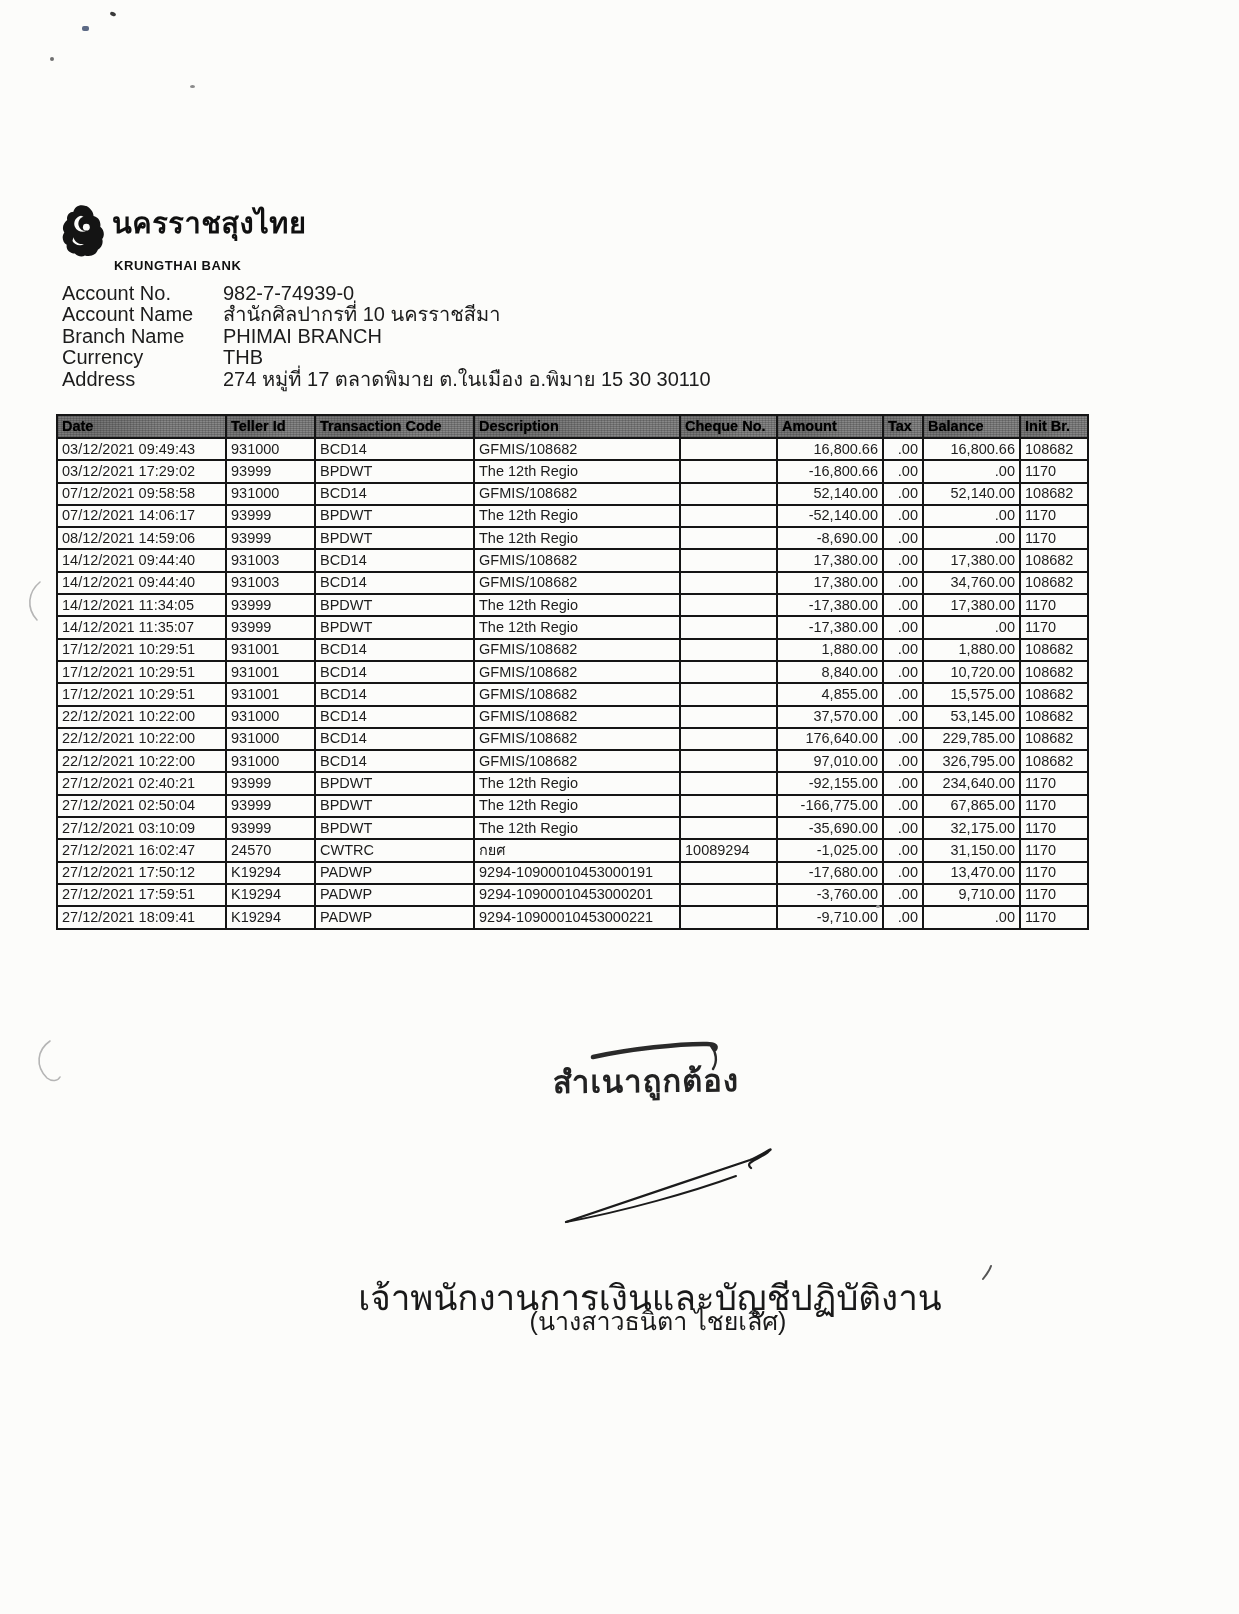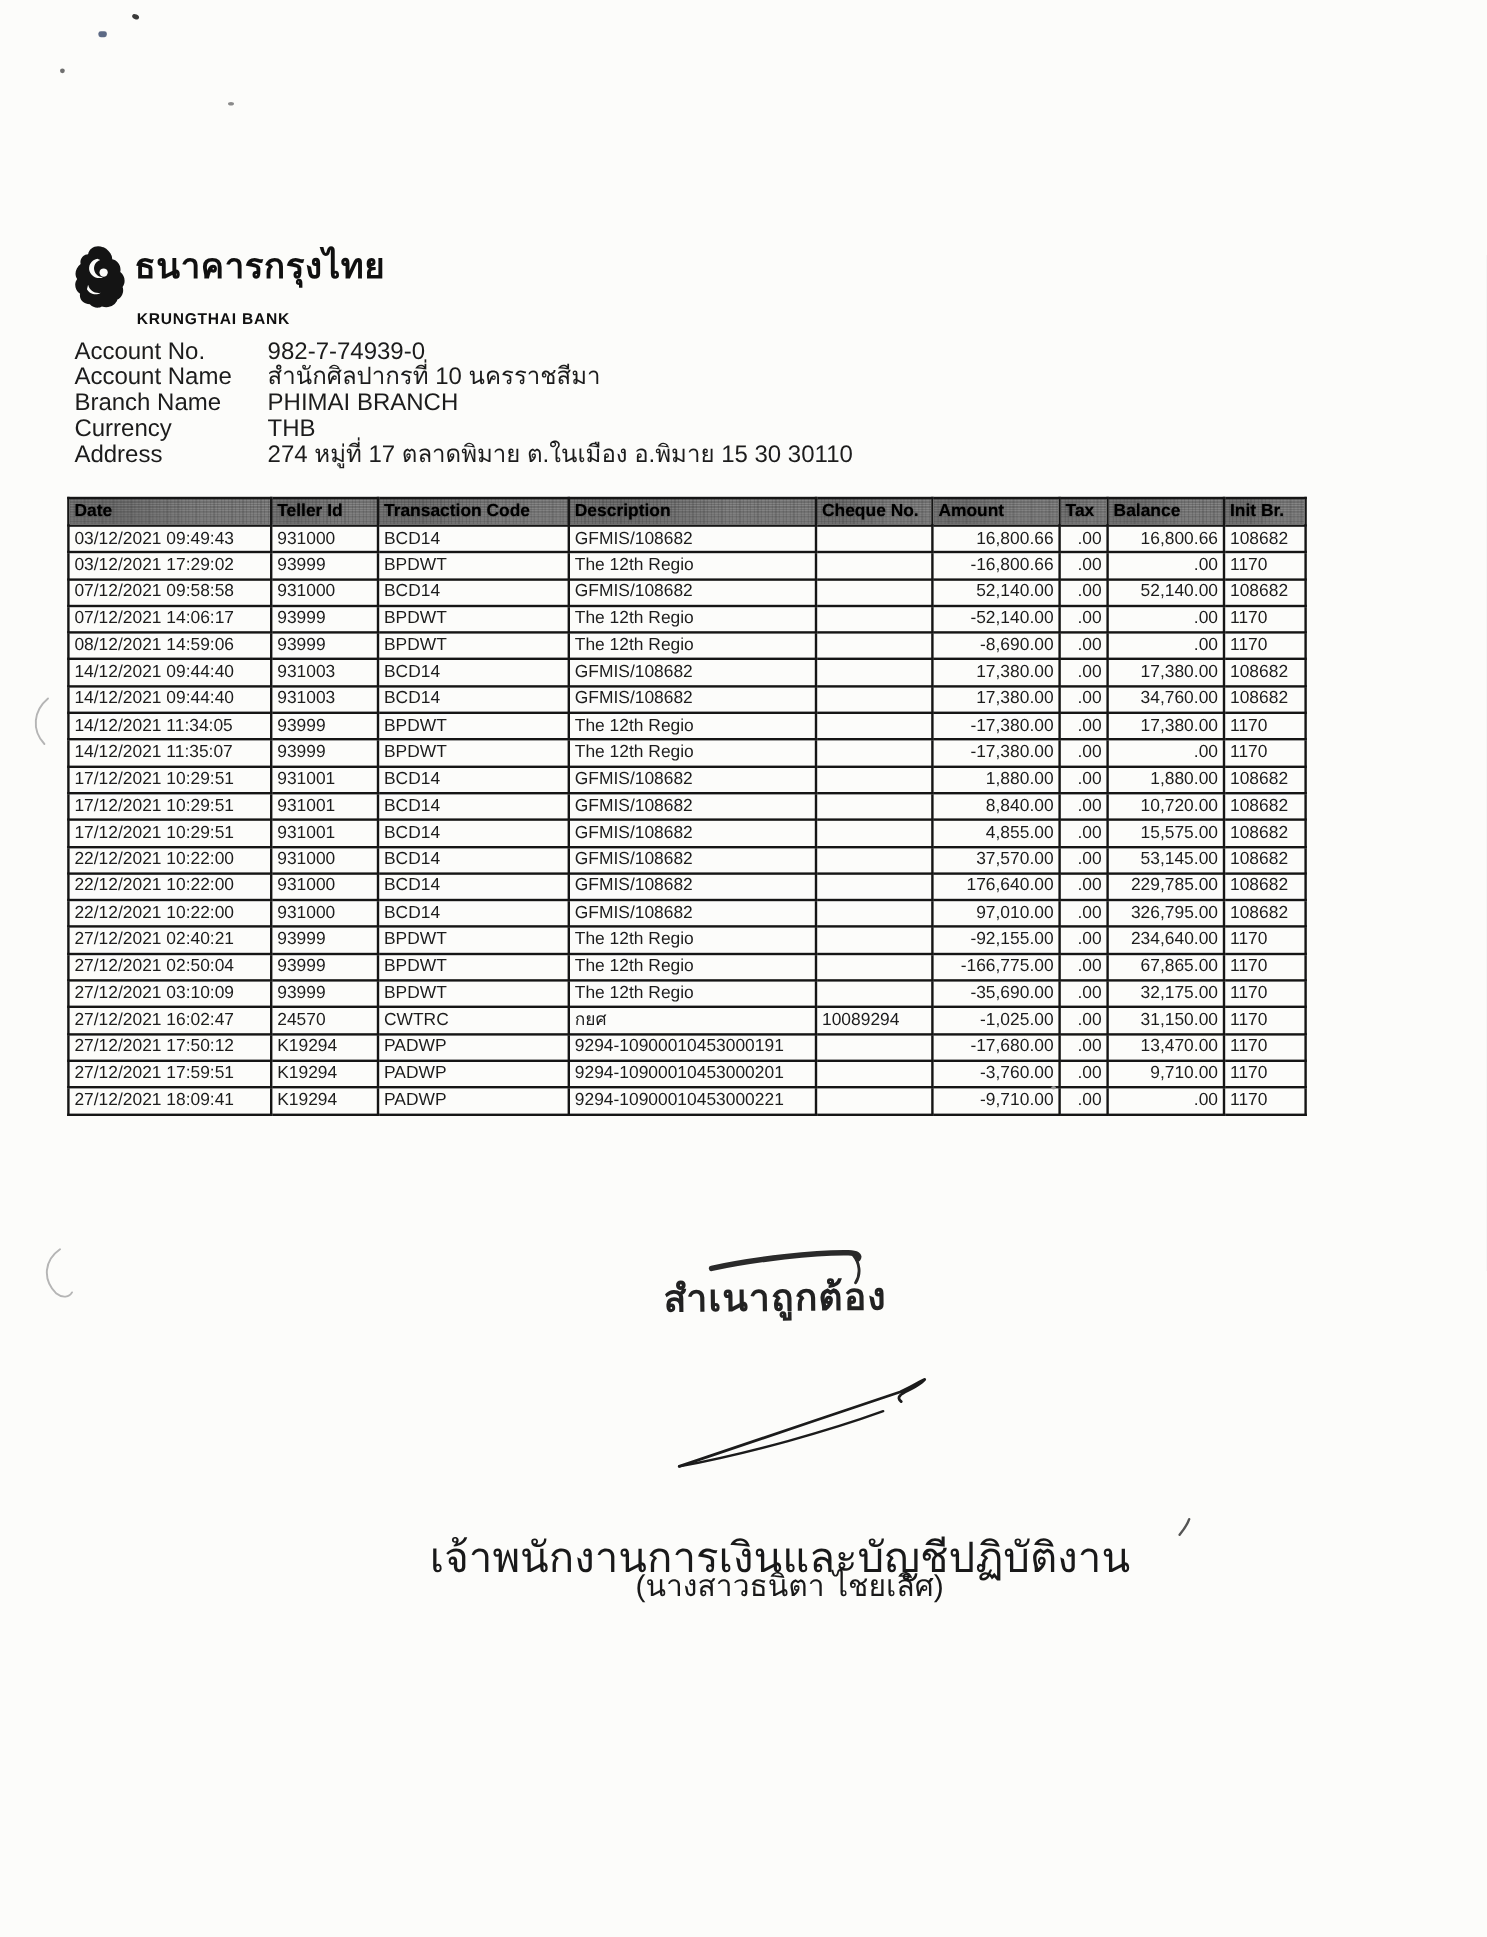--- a/index.html
+++ b/index.html
@@ -55,21 +55,21 @@
 <div class="page">
 
   <div class="logo">
     <svg class="logo-icon" viewBox="0 0 48 56" aria-hidden="true">
       <path fill="#141414" d="M27 3c-6-2.5-12 .5-13 6-4.5 0-7.5 4.5-6.5 8.5-4 3-6 9-3 13-3 4-2 10 2.5 13-1 5 3.5 9 8.5 9 2.5 3 7.5 4 10.5 2 6 2 12-1 13.5-6 4-2 6-7 4.5-11 3-4 2-10-2-13 1-5-2-10-7-11 0-4.5-3.5-8.5-7.5-10.5z"></path>
       <path fill="#fcfcfa" d="M22 13c-5.5 1-8.5 6.5-6.5 11.5 2 4.5 7.5 6.5 11.5 4.5-3.5 0-6.5-2-7.5-5.5-1.2-4 1-8.2 5-9.4l-2.5-1.1z"></path>
       <circle cx="27.5" cy="25" r="3.6" fill="#fcfcfa"></circle>
       <path fill="#fcfcfa" d="M14 35.5c1.2 5 6 8 11 7-4 3-10 1-12-3l1-4z"></path>
     </svg>
     <div class="logo-text">
-      <div class="logo-th">ธนาคารกรุงไทย</div>
+      <div class="logo-th">นครราชสุงไทย</div>
       <div class="logo-en">KRUNGTHAI BANK</div>
     </div>
   </div>
 
   <div class="acct">
     <div class="acct-row">
       <span class="acct-label">Account No.</span>
       <span class="acct-value">982-7-74939-0</span>
     </div>
     <div class="acct-row">

